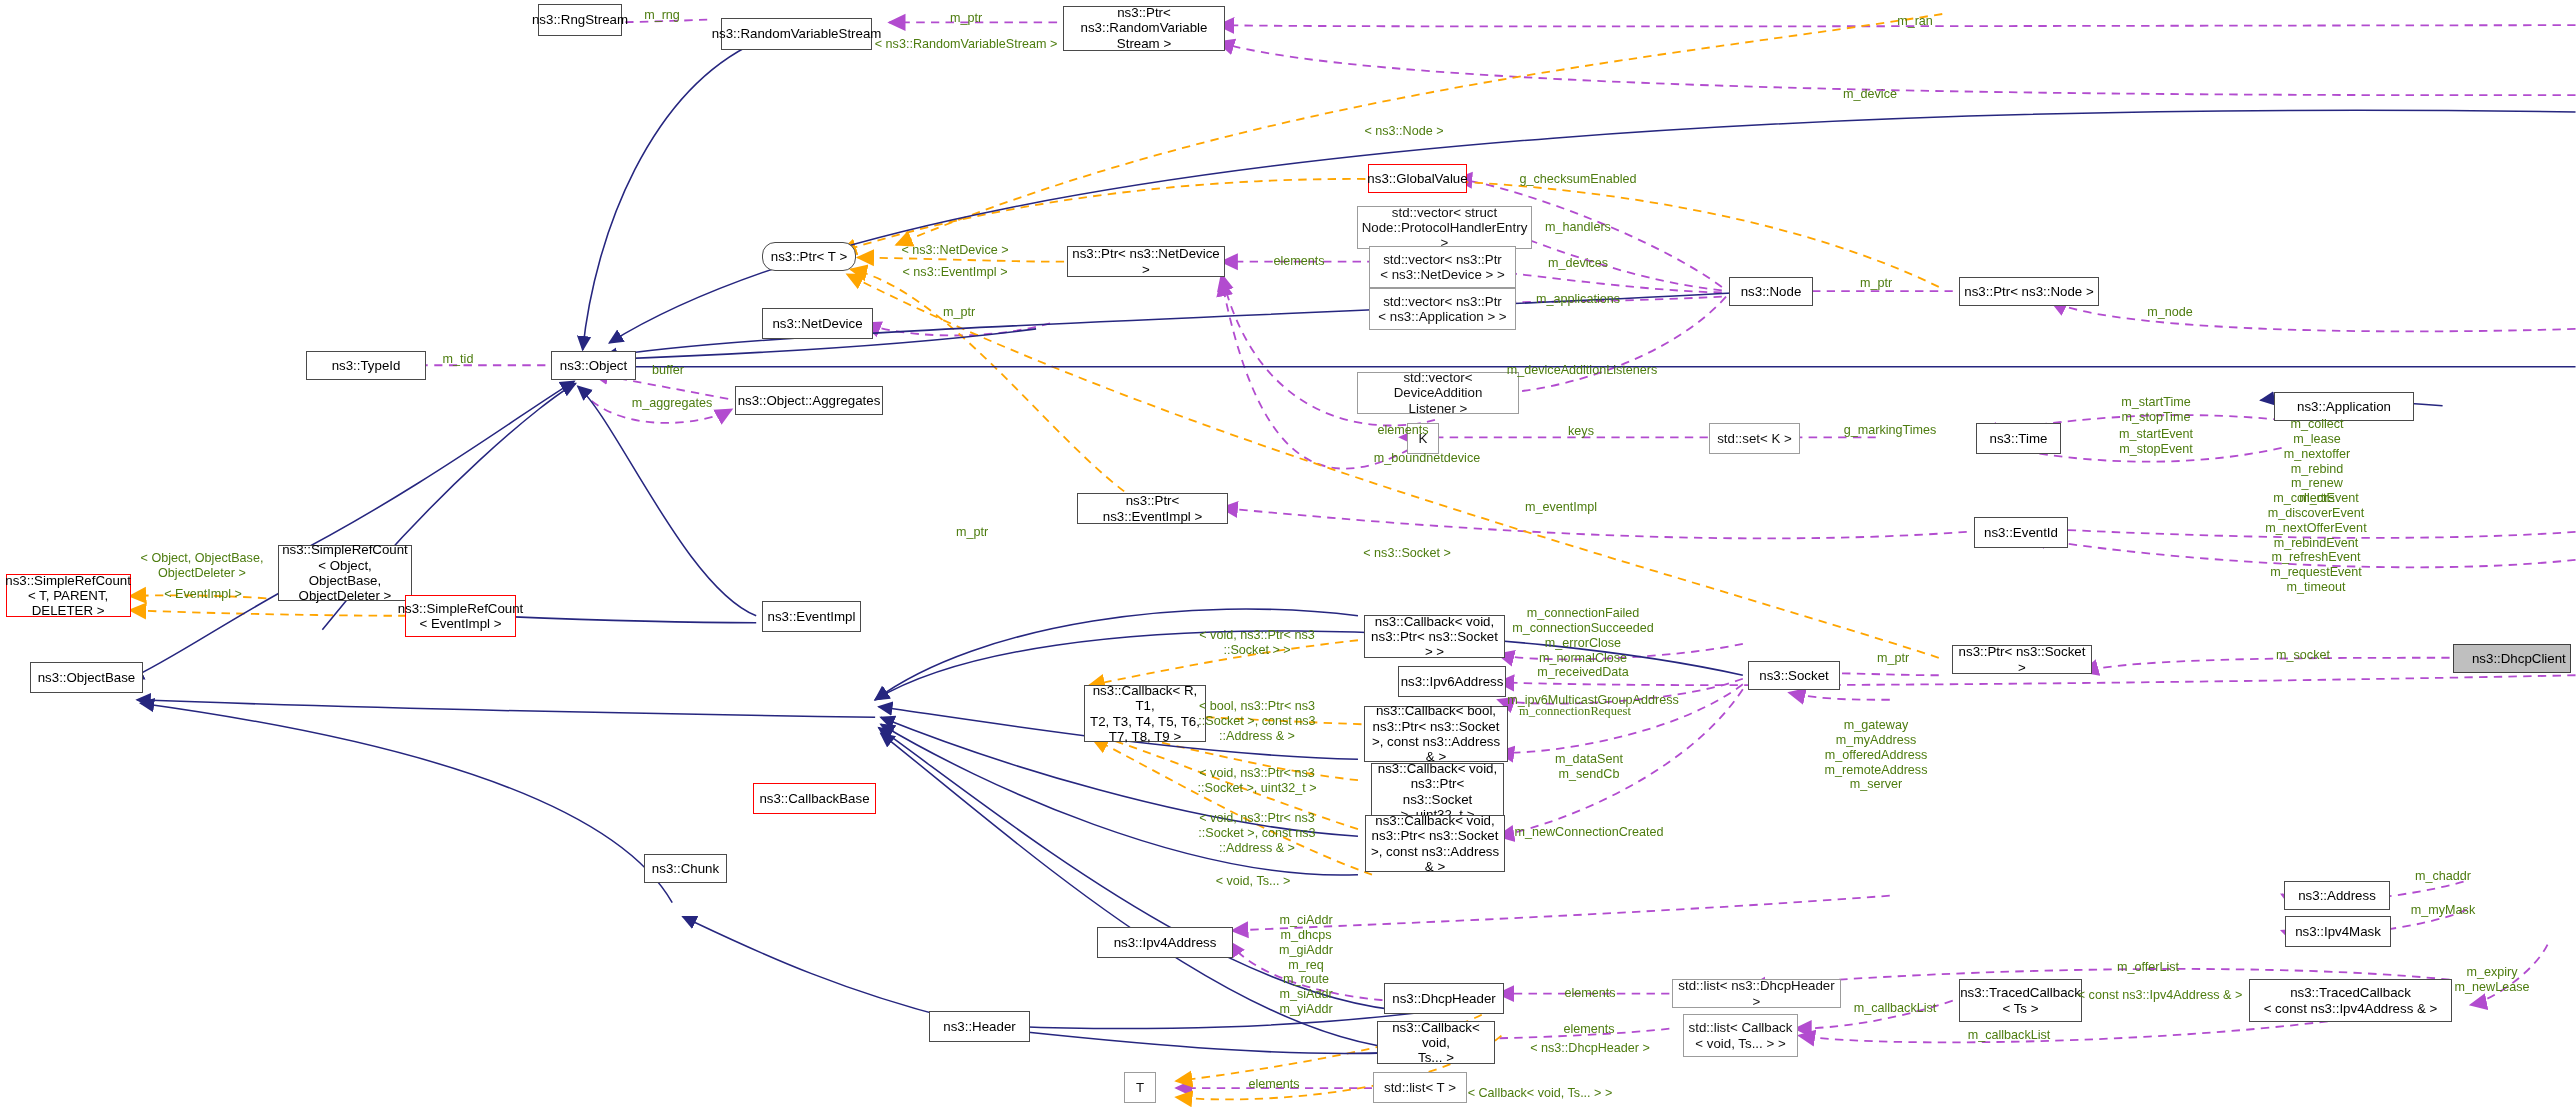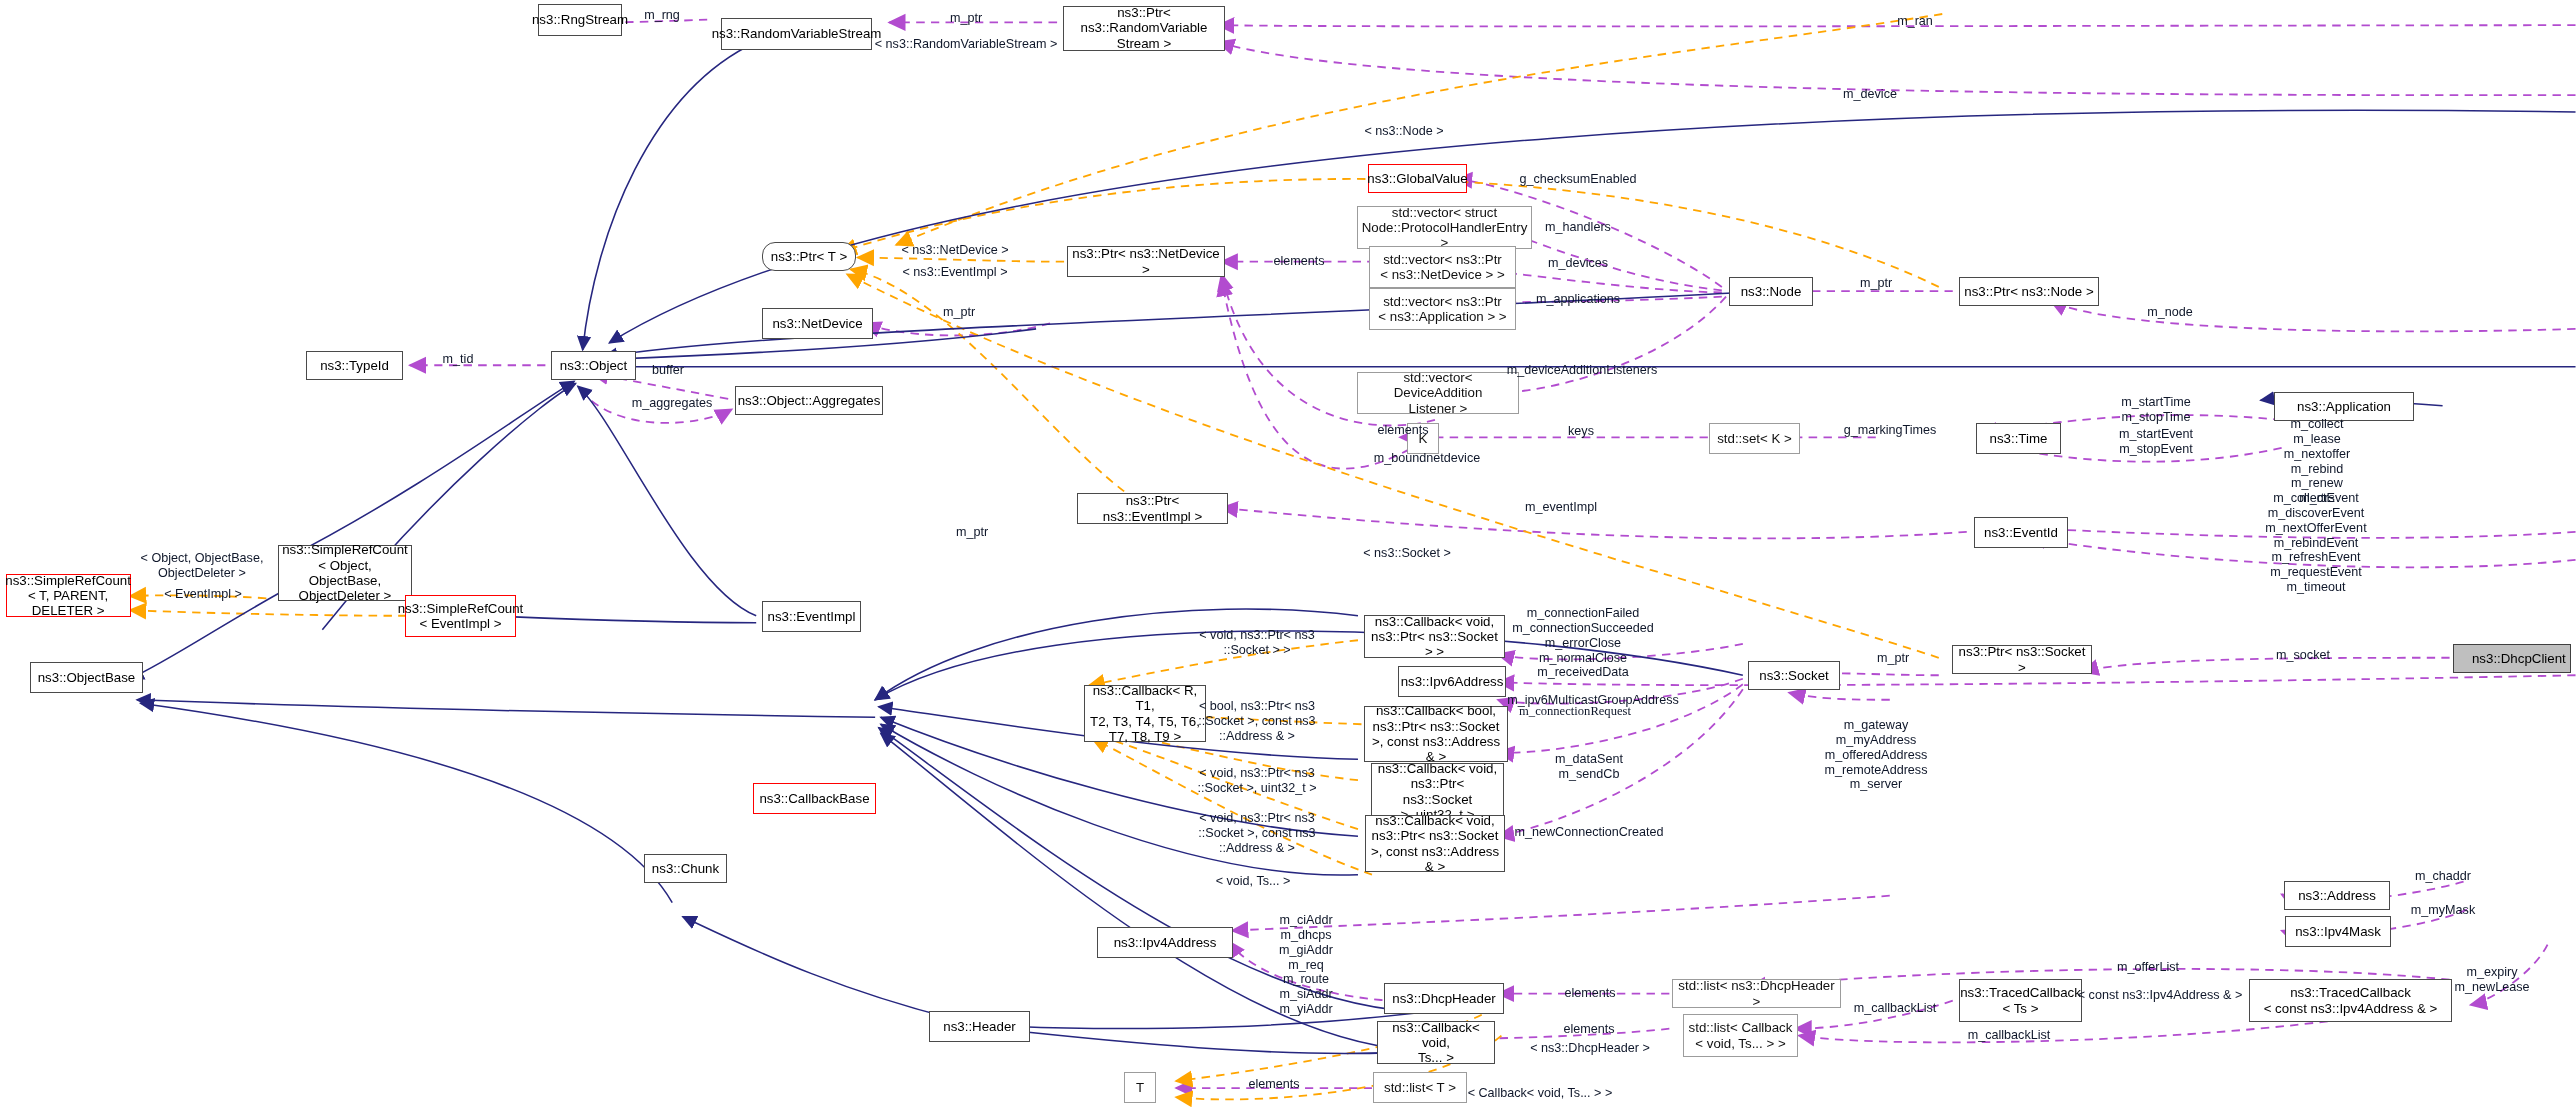--- a/index.html
+++ b/index.html
@@ -30,21 +30,21 @@
   .n-thin{border:0.7px solid #9c9c9c;color:#111;}
   
   .n-red{border:1.4px solid #ff0000;}
   
   .n-focus{border:1.4px solid #404040;background:#bfbfbf;}
 
   
   .lbl{
     position:absolute;
     font-size:12.6px;
-    color:#0f172a;
+    color:#4d7c0f;
     white-space:pre-line;
     text-align:center;
     line-height:1.18;
     z-index:6;
     transform:translate(-50%,-50%);
     pointer-events:none;
   }
   svg#wires{position:absolute;left:0;top:0;width:2576px;height:1114px;z-index:1;}
   .e-inherit{stroke:#26267f;stroke-width:2.2;fill:none;}
   .e-use{stroke:#b24ccf;stroke-width:2.6;fill:none;stroke-dasharray:12 9;}
@@ -204,21 +204,21 @@
   <div class="node n-solid" style="left:756px;top:242px;width:94px;height:29px;border-radius:13px;"><span>ns3::Ptr&lt; T &gt;</span></div>
 
   <div class="node n-solid" style="left:1061px;top:246px;width:158px;height:31px;"><span>ns3::Ptr&lt; ns3::NetDevice &gt;</span></div>
 
   <div class="node n-solid" style="left:756px;top:308px;width:111px;height:31px;"><span>ns3::NetDevice</span></div>
 
   <div class="node n-solid" style="left:1723px;top:277px;width:84px;height:29px;"><span>ns3::Node</span></div>
 
   <div class="node n-solid" style="left:1953px;top:277px;width:140px;height:29px;"><span>ns3::Ptr&lt; ns3::Node &gt;</span></div>
 
-  <div class="node n-solid" style="left:300px;top:351px;width:97px;height:29px;"><span>ns3::TypeId</span></div>
+  <div class="node n-solid" style="left:300px;top:351px;width:120px;height:29px;"><span>ns3::TypeId</span></div>
 
   <div class="node n-solid" style="left:545px;top:351px;width:85px;height:29px;"><span>ns3::Object</span></div>
 
   <div class="node n-solid" style="left:729px;top:386px;width:148px;height:29px;"><span>ns3::Object::Aggregates</span></div>
 
   <div class="node n-thin" style="left:1407px;top:423px;width:32px;height:31px;"><span>K</span></div>
 
   <div class="node n-thin" style="left:1709px;top:423px;width:91px;height:31px;"><span>std::set&lt; K &gt;</span></div>
 
   <div class="node n-solid" style="left:1970px;top:423px;width:85px;height:31px;"><span>ns3::Time</span></div>

